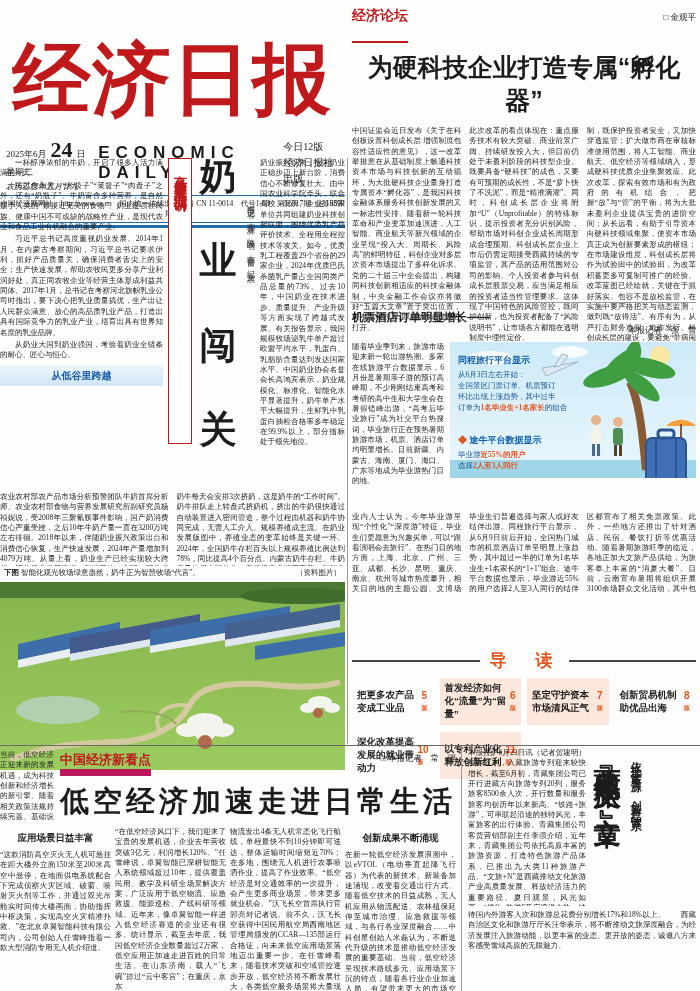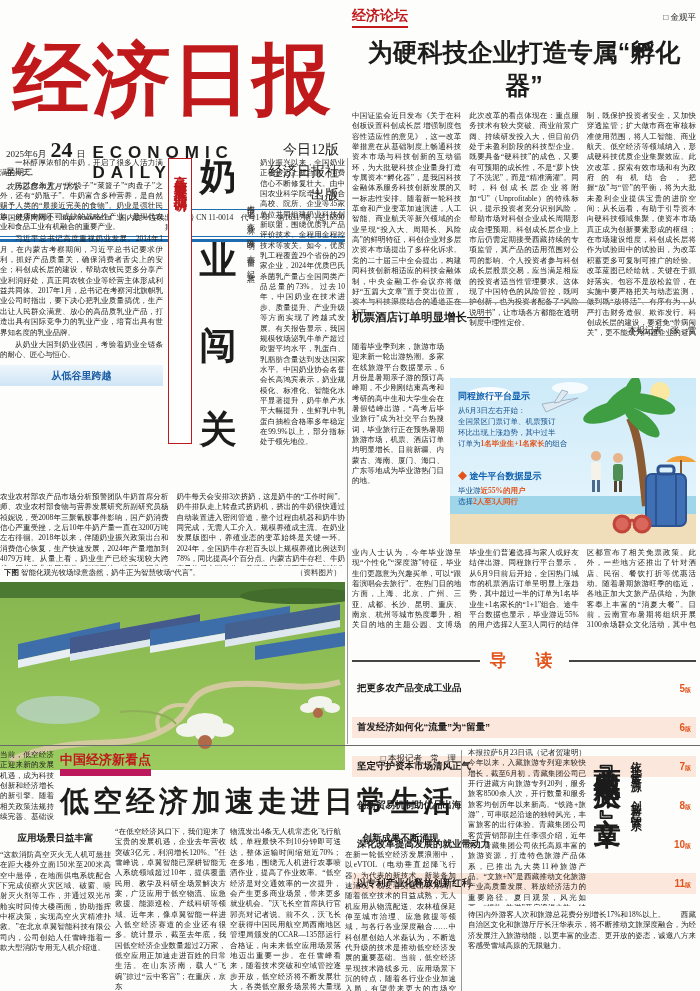--- a/index.html
+++ b/index.html
@@ -12,28 +12,28 @@
   .hline{position:absolute;height:1px;background:#9a9a9a;}
 
   
   .brand{font-size:78px;font-weight:bold;color:#c0191c;letter-spacing:2px;
          font-family:"Liberation Serif",serif;transform:skewX(-4deg);white-space:nowrap;}
   .mast-row{display:flex;justify-content:space-between;align-items:flex-start;padding:0 6px;}
   .date-prefix,.date-suffix{font-size:9px;}
   .date-day{font-size:22px;font-weight:bold;line-height:1;}
   .lunar{font-size:8px;font-style:italic;margin-top:2px;}
   .eng{font-size:17px;font-weight:bold;letter-spacing:6px;font-family:"Liberation Sans",sans-serif;margin-top:4px;}
-  .right-meta{font-size:14px;text-align:right;line-height:1.6;}
+  .right-meta{font-size:10px;line-height:1.6;}
   .infobar{border-top:1px solid #1e6cb0;border-bottom:1px solid #1e6cb0;
            font-size:7.5px;text-align:center;padding:3px 0;}
   .bluebar{height:3px;background:#1e6cb0;margin-top:2px;}
 
   
   .forum-label{font-size:14px;font-weight:bold;color:#c0191c;border-bottom:2px solid #c0191c;
-               display:inline-block;padding-bottom:1px;font-family:"Liberation Sans",sans-serif;}
+               display:inline-block;padding-bottom:16px;font-family:"Liberation Sans",sans-serif;}
   .forum-author{font-size:8.5px;float:right;margin-top:6px;}
   .forum-headline{font-size:25px;font-weight:bold;text-align:center;margin:8px 0 9px 0;
                   font-family:"Liberation Sans",sans-serif;letter-spacing:0px;}
   .cols3{display:flex;gap:8px;}
   .cols3>div{flex:1;}
 
   
   .redbox-vert{writing-mode:vertical-rl;text-orientation:upright;border:1px solid #c0191c;
                color:#c0191c;font-weight:bold;font-size:13.5px;letter-spacing:3px;
                padding:6px 2px;font-family:"Liberation Sans",sans-serif;background:#fff;}
@@ -54,21 +54,21 @@
   .ig-title{font-weight:bold;color:#0e5fae;font-size:9px;margin-bottom:1px;font-family:"Liberation Sans",sans-serif;}
   .ig-hl{color:#e2541c;font-weight:bold;}
   .ig-box2{position:absolute;left:8px;top:92px;width:120px;font-size:7.5px;line-height:1.5;color:#14508c;}
   .ig-bullet{color:#e2541c;font-weight:bold;}
 
   
   .daodu-head{display:flex;align-items:center;gap:10px;margin:4px 0 6px 0;}
   .daodu-rule{flex:1;height:2px;background:#444;}
   .daodu-title{color:#e2541c;font-size:17px;font-weight:bold;letter-spacing:6px;
                font-family:"Liberation Sans",sans-serif;}
-  .daodu-grid{display:grid;grid-template-columns:1fr;gap:18px 6px;}
+  .daodu-grid{display:grid;grid-template-columns:1fr 1fr 1fr 1fr;gap:7px 6px;}
   .daodu-item{display:flex;justify-content:space-between;align-items:center;
               font-size:9.5px;font-weight:bold;padding:4px 5px;font-family:"Liberation Sans",sans-serif;}
   .daodu-item.pink{background:#fbe7dc;}
   .daodu-page{color:#e2541c;font-size:10px;}
   .daodu-page small{font-size:6px;color:#e2541c;}
 
   
   .lowalt-kicker{font-size:13px;font-weight:bold;color:#c0191c;border-bottom:7px solid #be185d;
                  display:inline-block;font-family:"Liberation Sans",sans-serif;}
   .lowalt-byline{font-size:8.5px;float:right;margin-top:3px;}
@@ -126,21 +126,21 @@
 
   <div class="hline" style="left:350px;top:302px;width:346px;"></div>
   <div class="vline" style="left:347px;top:158px;height:586px;"></div>
 
   <div class="abs" style="left:0;top:158px;width:345px;">
     <div style="display:flex;gap:5px;">
 
       <div class="jtext" style="width:163px;height:296px;">
         <p>一杯醇厚浓郁的牛奶，开启了很多人活力满满的一天。</p>
         <p>民以食为天。“米袋子”“菜篮子”“肉盘子”之外，还有“奶瓶子”。牛奶富含多种营养，是自然赐予人类的“最接近完美的食物”。奶业是强壮民族、健康中国不可或缺的战略性产业，是现代农业和食品工业有机融合的重要产业。</p>
-        <p>习近平总书记高度重视奶业发展。2014年1月，在内蒙古考察期间，习近平总书记要求伊利，抓好产品质量关，确保消费者舌尖上的安全；科创成长层的建设，帮助农牧民更多分享产业利润好处，真正同农牧企业等经营主体形成利益共同体。2017年1月，总书记在考察河北旗帜乳业公司时指出，要下决心把乳业质量搞优，生产出让人民群众满意、放心的高品质乳业产品，打造出具有国际竞争力的乳业产业，培育出具有世界知名度的乳业品牌。</p>
+        <p>习近平总书记高度重视奶业发展。2014年1月，在内蒙古考察期间，习近平总书记要求伊利，抓好产品质量关，确保消费者舌尖上的安全；生产快速发展，帮助农牧民更多分享产业利润好处，真正同农牧企业等经营主体形成利益共同体。2017年1月，总书记在考察河北旗帜乳业公司时指出，要下决心把乳业质量搞优，生产出让人民群众满意、放心的高品质乳业产品，打造出具有国际竞争力的乳业产业，培育出具有世界知名度的乳业品牌。</p>
         <p>从奶业大国到奶业强国，考验着奶业全链条的耐心、匠心与恒心。</p>
         <div class="subhead-blue">从低谷里跨越</div>
       </div>
 
       <div style="height:290px;">
         <div class="redbox-vert" style="height:272px;">高质量发展产业调研</div>
       </div>
 
       <div class="dairy-title-col" style="height:290px;width:42px;">
         <div class="dairy-char">奶</div>
@@ -213,21 +213,21 @@
       </svg>
     </div>
   </div>
 
   <div class="abs" style="left:352px;top:310px;width:344px;">
     <div class="travel-kicker">机票酒店订单明显增长——</div>
     <div class="travel-byline">本报记者　张　雪</div>
     <div style="display:flex;gap:6px;">
       <div class="jtext" style="width:92px;height:166px;">随着毕业季到来，旅游市场迎来新一轮出游热潮。多家在线旅游平台数据显示，6月份是暑期亲子游的预订高峰期，不少刚刚结束高考和考研的高中生和大学生会在暑假错峰出游，“高考后毕业旅行”成为社交平台热搜词，毕业旅行正在预热暑期旅游市场，机票、酒店订单均明显增长。目前新疆、内蒙古、海南、厦门、海口、广东等地成为毕业游热门目的地。</div>
 
-      <div class="infographic" style="width:246px;height:166px;margin-top:36px;">
+      <div class="infographic" style="width:246px;height:136px;">
         <svg width="246" height="166" viewBox="0 0 246 166" style="position:absolute;left:0;top:0;">
           <circle cx="210" cy="14" r="10" fill="#fbe8a2"></circle>
           <ellipse cx="40" cy="16" rx="22" ry="7" fill="#ffffff" opacity="0.9"></ellipse>
           <ellipse cx="120" cy="10" rx="18" ry="6" fill="#ffffff" opacity="0.8"></ellipse>
           <rect y="118" width="246" height="22" fill="#9fd6ea"></rect>
           <rect y="136" width="246" height="30" fill="#f0debb"></rect>
 
           <g fill="#dfe9f2" stroke="#9fb4c6" stroke-width="1">
             <polygon points="92,26 128,20 96,34"></polygon>
             <polygon points="104,25 112,12 118,14 110,24"></polygon>

